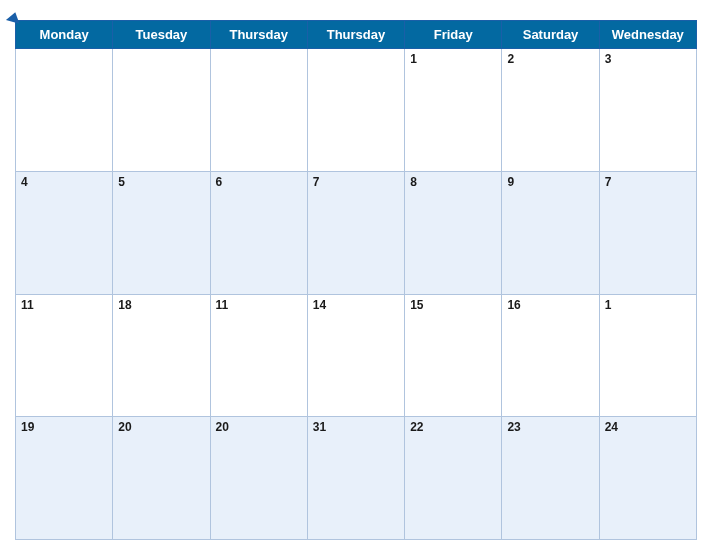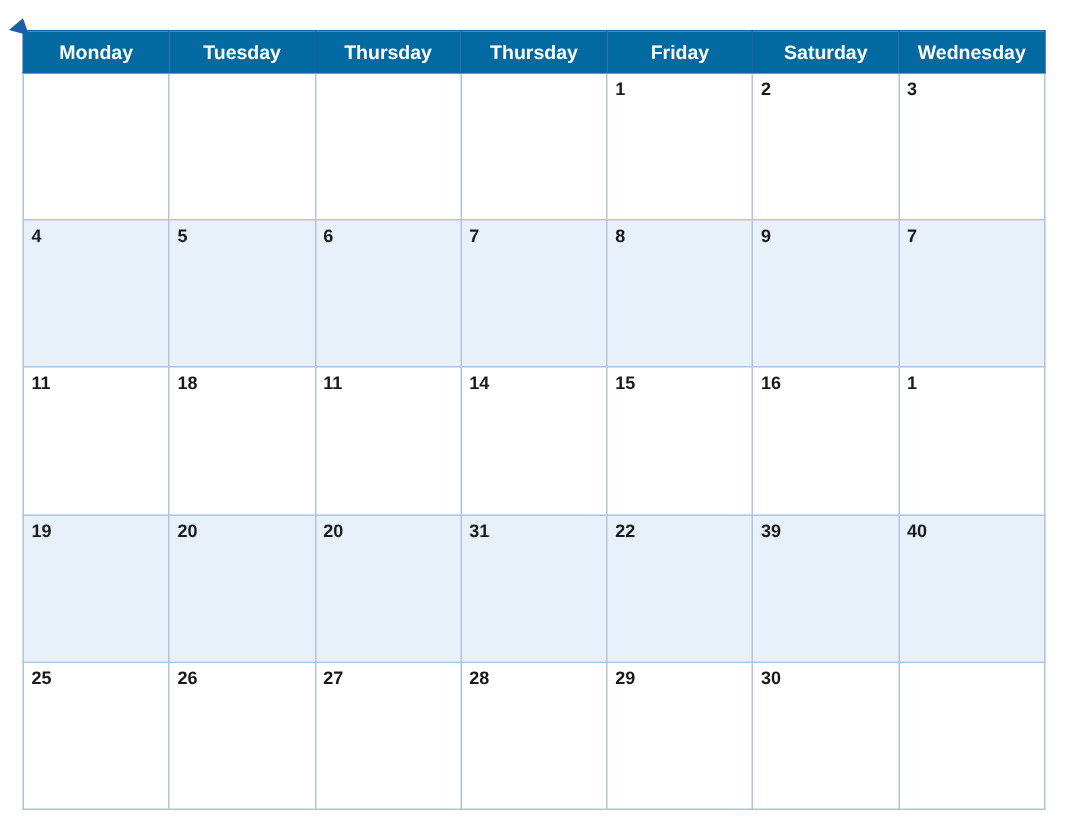--- a/index.html
+++ b/index.html
@@ -166,26 +166,17 @@
         <td><span class="day-number">15</span></td>
         <td><span class="day-number">16</span></td>
         <td><span class="day-number">1</span></td>
       </tr>
       <tr>
         <td><span class="day-number">19</span></td>
         <td><span class="day-number">20</span></td>
         <td><span class="day-number">20</span></td>
         <td><span class="day-number">31</span></td>
         <td><span class="day-number">22</span></td>
-        <td><span class="day-number">39</span></td>
-        <td><span class="day-number">40</span></td>
-      </tr>
-      <tr>
-        <td><span class="day-number">25</span></td>
-        <td><span class="day-number">26</span></td>
-        <td><span class="day-number">27</span></td>
-        <td><span class="day-number">28</span></td>
-        <td><span class="day-number">29</span></td>
-        <td><span class="day-number">30</span></td>
-        <td class="empty"></td>
+        <td><span class="day-number">23</span></td>
+        <td><span class="day-number">24</span></td>
       </tr>
     </tbody>
 </table>
 
 </body></html>

